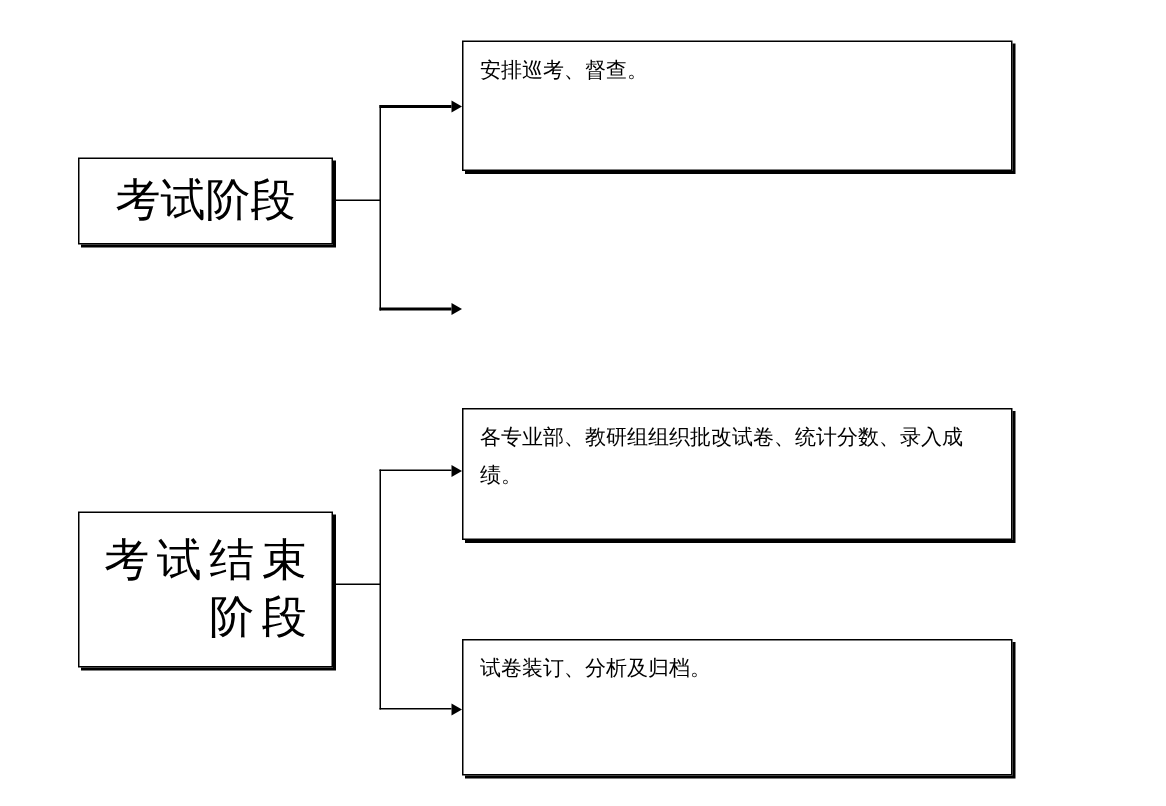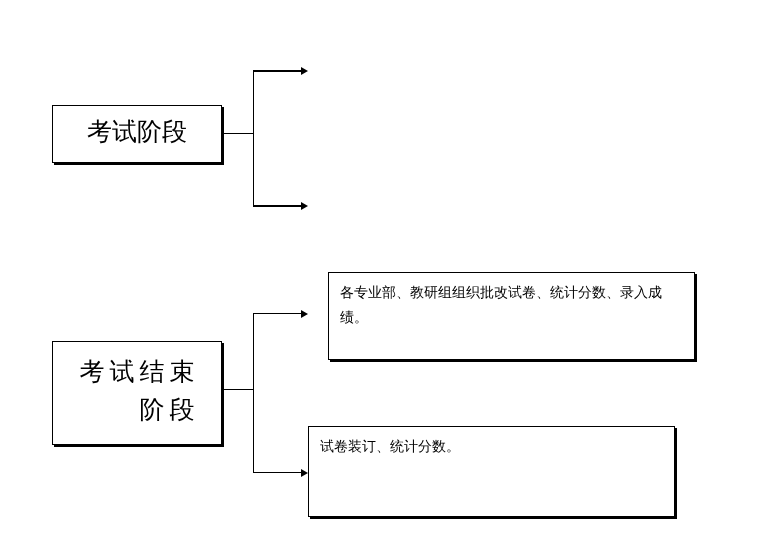--- a/index.html
+++ b/index.html
@@ -23,26 +23,26 @@
     position: absolute;
     box-sizing: border-box;
     background: #ffffff;
     border: 1px solid #000000;
     box-shadow: 2px 2px 0 0 #000000;
     display: flex;
     align-items: center;
     justify-content: center;
   }
   .stage-label {
-    font-size: 25px;
+    font-size: 30px;
     line-height: 38px;
     color: #000000;
     text-align: center;
     white-space: pre-line;
-    font-family: Liberation Mono, monospace;
+    font-family: Liberation Sans, sans-serif;
   }
   .stage-label.spread {
     letter-spacing: 5px;
     text-indent: 5px;
     text-align: right;
   }
 
   
   .task-box {
     position: absolute;
@@ -96,38 +96,41 @@
   <div class="conn conn-h" style="left:222px; top:133px; width:32px;"></div>
 
   <div class="conn conn-v" style="left:253px; top:70px; height:137px;"></div>
 
   <div class="arrow-line" style="left:253px; top:70px; width:48px;"></div>
   <div class="arrow-head" style="left:301px; top:67px;"></div>
 
   <div class="arrow-line" style="left:253px; top:205px; width:48px;"></div>
   <div class="arrow-head" style="left:301px; top:202px;"></div>
 
+  <div class="task-box" style="left:308px; top:27px; width:367px; height:87px;">
+    <div class="task-text">安排巡考、督查。</div>
+  </div>
 
 
   <div class="stage-box" style="left:52px; top:341px; width:170px; height:104px;">
     <span class="stage-label spread">考试结束
 阶段</span>
   </div>
 
   <div class="conn conn-h" style="left:222px; top:389px; width:32px;"></div>
 
   <div class="conn conn-v" style="left:253px; top:313px; height:160px;"></div>
 
   <div class="arrow-line" style="left:253px; top:313px; width:48px; height:1px;"></div>
   <div class="arrow-head" style="left:301px; top:310px;"></div>
 
   <div class="arrow-line" style="left:253px; top:472px; width:48px; height:1px;"></div>
   <div class="arrow-head" style="left:301px; top:469px;"></div>
 
-  <div class="task-box" style="left:308px; top:272px; width:367px; height:88px;margin-left:20px;">
+  <div class="task-box" style="left:308px; top:272px; width:367px; height:88px;">
     <div class="task-text">各专业部、教研组组织批改试卷、统计分数、录入成绩。</div>
   </div>
 
   <div class="task-box" style="left:308px; top:426px; width:367px; height:91px;">
-    <div class="task-text">试卷装订、统计分数。</div>
+    <div class="task-text">试卷装订、分析及归档。</div>
   </div>
 
 </div>
 
 </body></html>

